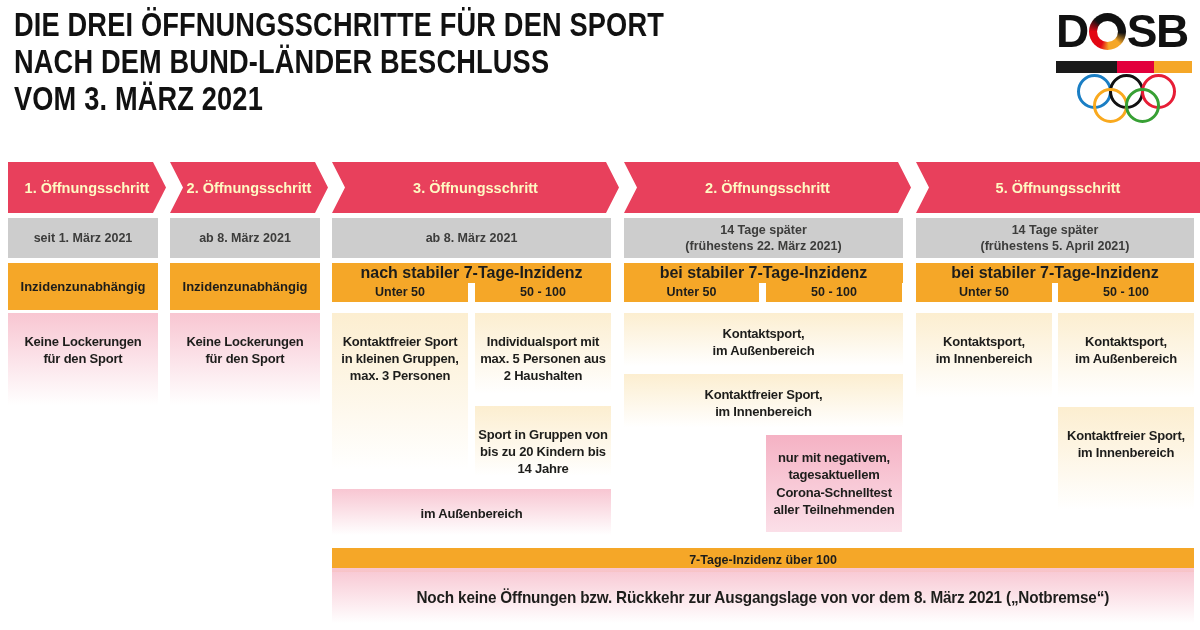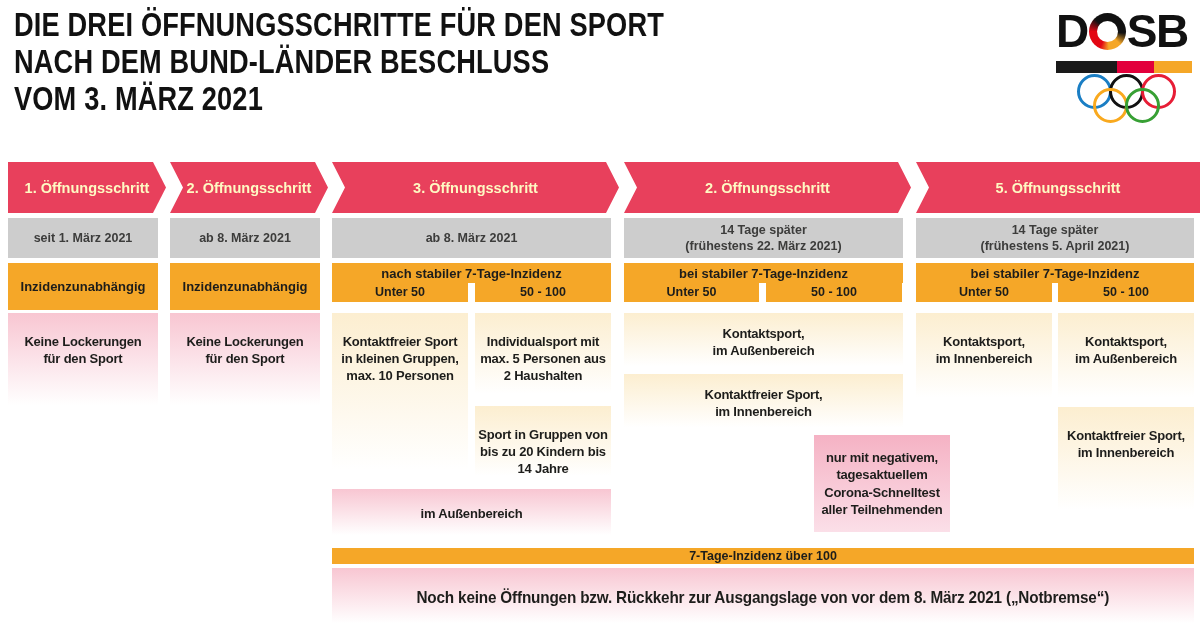--- a/index.html
+++ b/index.html
@@ -15,27 +15,27 @@
 
   
   .arrow{top:162px;height:51px;background:#e8405c;color:#fef9c3;font-size:14.5px;font-weight:700;}
   .arrow.first{clip-path:polygon(0 0, calc(100% - 13px) 0, 100% 50%, calc(100% - 13px) 100%, 0 100%);}
   .arrow.mid{clip-path:polygon(0 0, calc(100% - 13px) 0, 100% 50%, calc(100% - 13px) 100%, 0 100%, 13px 50%);}
   .arrow.last{clip-path:polygon(0 0, 100% 0, 100% 100%, 0 100%, 13px 50%);}
 
   .graybar{top:218px;height:40px;background:#cdcdcd;font-size:12.5px;font-weight:700;color:#3c3c3b;line-height:1.3;}
   .orangebar{background:#f5a728;font-weight:700;color:#1d1d1b;}
   .ob-big{top:263px;height:47px;font-size:13px;}
-  .ob-thin{top:263px;height:20px;font-size:13px;}
+  .ob-thin{top:263px;height:20px;font-size:16px;}
   .ob-sub{top:281px;height:21px;font-size:12.5px;}
 
   .cell{font-size:13px;font-weight:700;line-height:1.32;letter-spacing:-0.2px;}
   .cream{background:linear-gradient(180deg,#fceed0 0%, rgba(255,255,255,0) 92%);}
   .pinkfade{background:linear-gradient(180deg,#f8c6d2 0%, rgba(255,255,255,0) 92%);}
-  .pinkstrong{background:linear-gradient(180deg,#f5b2c4 0%, #fbdfe8 100%);margin-left:48px;}
+  .pinkstrong{background:linear-gradient(180deg,#f5b2c4 0%, #fbdfe8 100%);}
   .cell-top{display:flex;justify-content:center;text-align:center;padding-top:20px;}
 
   .notbremse-text{display:inline-block;transform:scaleX(0.9);font-size:17px;font-weight:700;letter-spacing:-0.2px;}
 
   
   .dosb-row{display:flex;align-items:center;font-size:46px;font-weight:700;color:#111;letter-spacing:-1.5px;line-height:1;}
   .o-ring{width:37px;height:37px;border-radius:50%;margin:0 1px;position:relative;
     background:conic-gradient(from 0deg,#111 0deg,#111 95deg,#f5a728 135deg,#f5a728 175deg,#e30613 205deg,#e30613 270deg,#111 315deg,#111 360deg);}
   .o-ring .hole{position:absolute;left:8px;top:8px;width:21px;height:21px;border-radius:50%;background:#fff;}
   .flagbar{display:flex;height:12px;width:136px;}
@@ -101,21 +101,21 @@
   <div class="abs ctr orangebar ob-sub" style="left:916px;width:136px;">Unter 50</div>
   <div class="abs ctr orangebar ob-sub" style="left:1058px;width:136px;">50 - 100</div>
 
   <div class="abs cell pre pinkfade cell-top" style="left:8px;top:313px;width:150px;height:100px;">Keine Lockerungen
 für den Sport</div>
   <div class="abs cell pre pinkfade cell-top" style="left:170px;top:313px;width:150px;height:100px;">Keine Lockerungen
 für den Sport</div>
 
   <div class="abs cell pre cream cell-top" style="left:332px;top:313px;width:136px;height:170px;">Kontaktfreier Sport
 in kleinen Gruppen,
-max. 10 Personen</div>
+max. 3 Personen</div>
   <div class="abs cell pre cream cell-top" style="left:475px;top:313px;width:136px;height:88px;">Individualsport mit
 max. 5 Personen aus
 2 Haushalten</div>
   <div class="abs cell pre cream cell-top" style="left:475px;top:406px;width:136px;height:76px;">Sport in Gruppen von
 bis zu 20 Kindern bis
 14 Jahre</div>
   <div class="abs ctr cell pre pinkfade" style="left:332px;top:489px;width:279px;height:50px;">im Außenbereich</div>
 
   <div class="abs ctr cell pre cream" style="left:624px;top:313px;width:279px;height:58px;">Kontaktsport,
 im Außenbereich</div>
@@ -126,18 +126,18 @@
 Corona-Schnelltest
 aller Teilnehmenden</div>
 
   <div class="abs cell pre cream cell-top" style="left:916px;top:313px;width:136px;height:92px;">Kontaktsport,
 im Innenbereich</div>
   <div class="abs cell pre cream cell-top" style="left:1058px;top:313px;width:136px;height:92px;">Kontaktsport,
 im Außenbereich</div>
   <div class="abs cell pre cream cell-top" style="left:1058px;top:407px;width:136px;height:112px;">Kontaktfreier Sport,
 im Innenbereich</div>
 
-  <div class="abs ctr orangebar" style="left:332px;top:548px;width:862px;height:16px;font-size:12.5px;">7-Tage-Inzidenz über 100</div>
+  <div class="abs ctr orangebar" style="left:332px;top:548px;width:862px;height:24px;font-size:12.5px;">7-Tage-Inzidenz über 100</div>
   <div class="abs ctr pinkfade" style="left:332px;top:568px;width:862px;height:60px;">
     <span class="notbremse-text">Noch keine Öffnungen bzw.  Rückkehr zur Ausgangslage von vor dem 8. März 2021 („Notbremse“)</span>
   </div>
 
 </div>
 
 </body></html>

